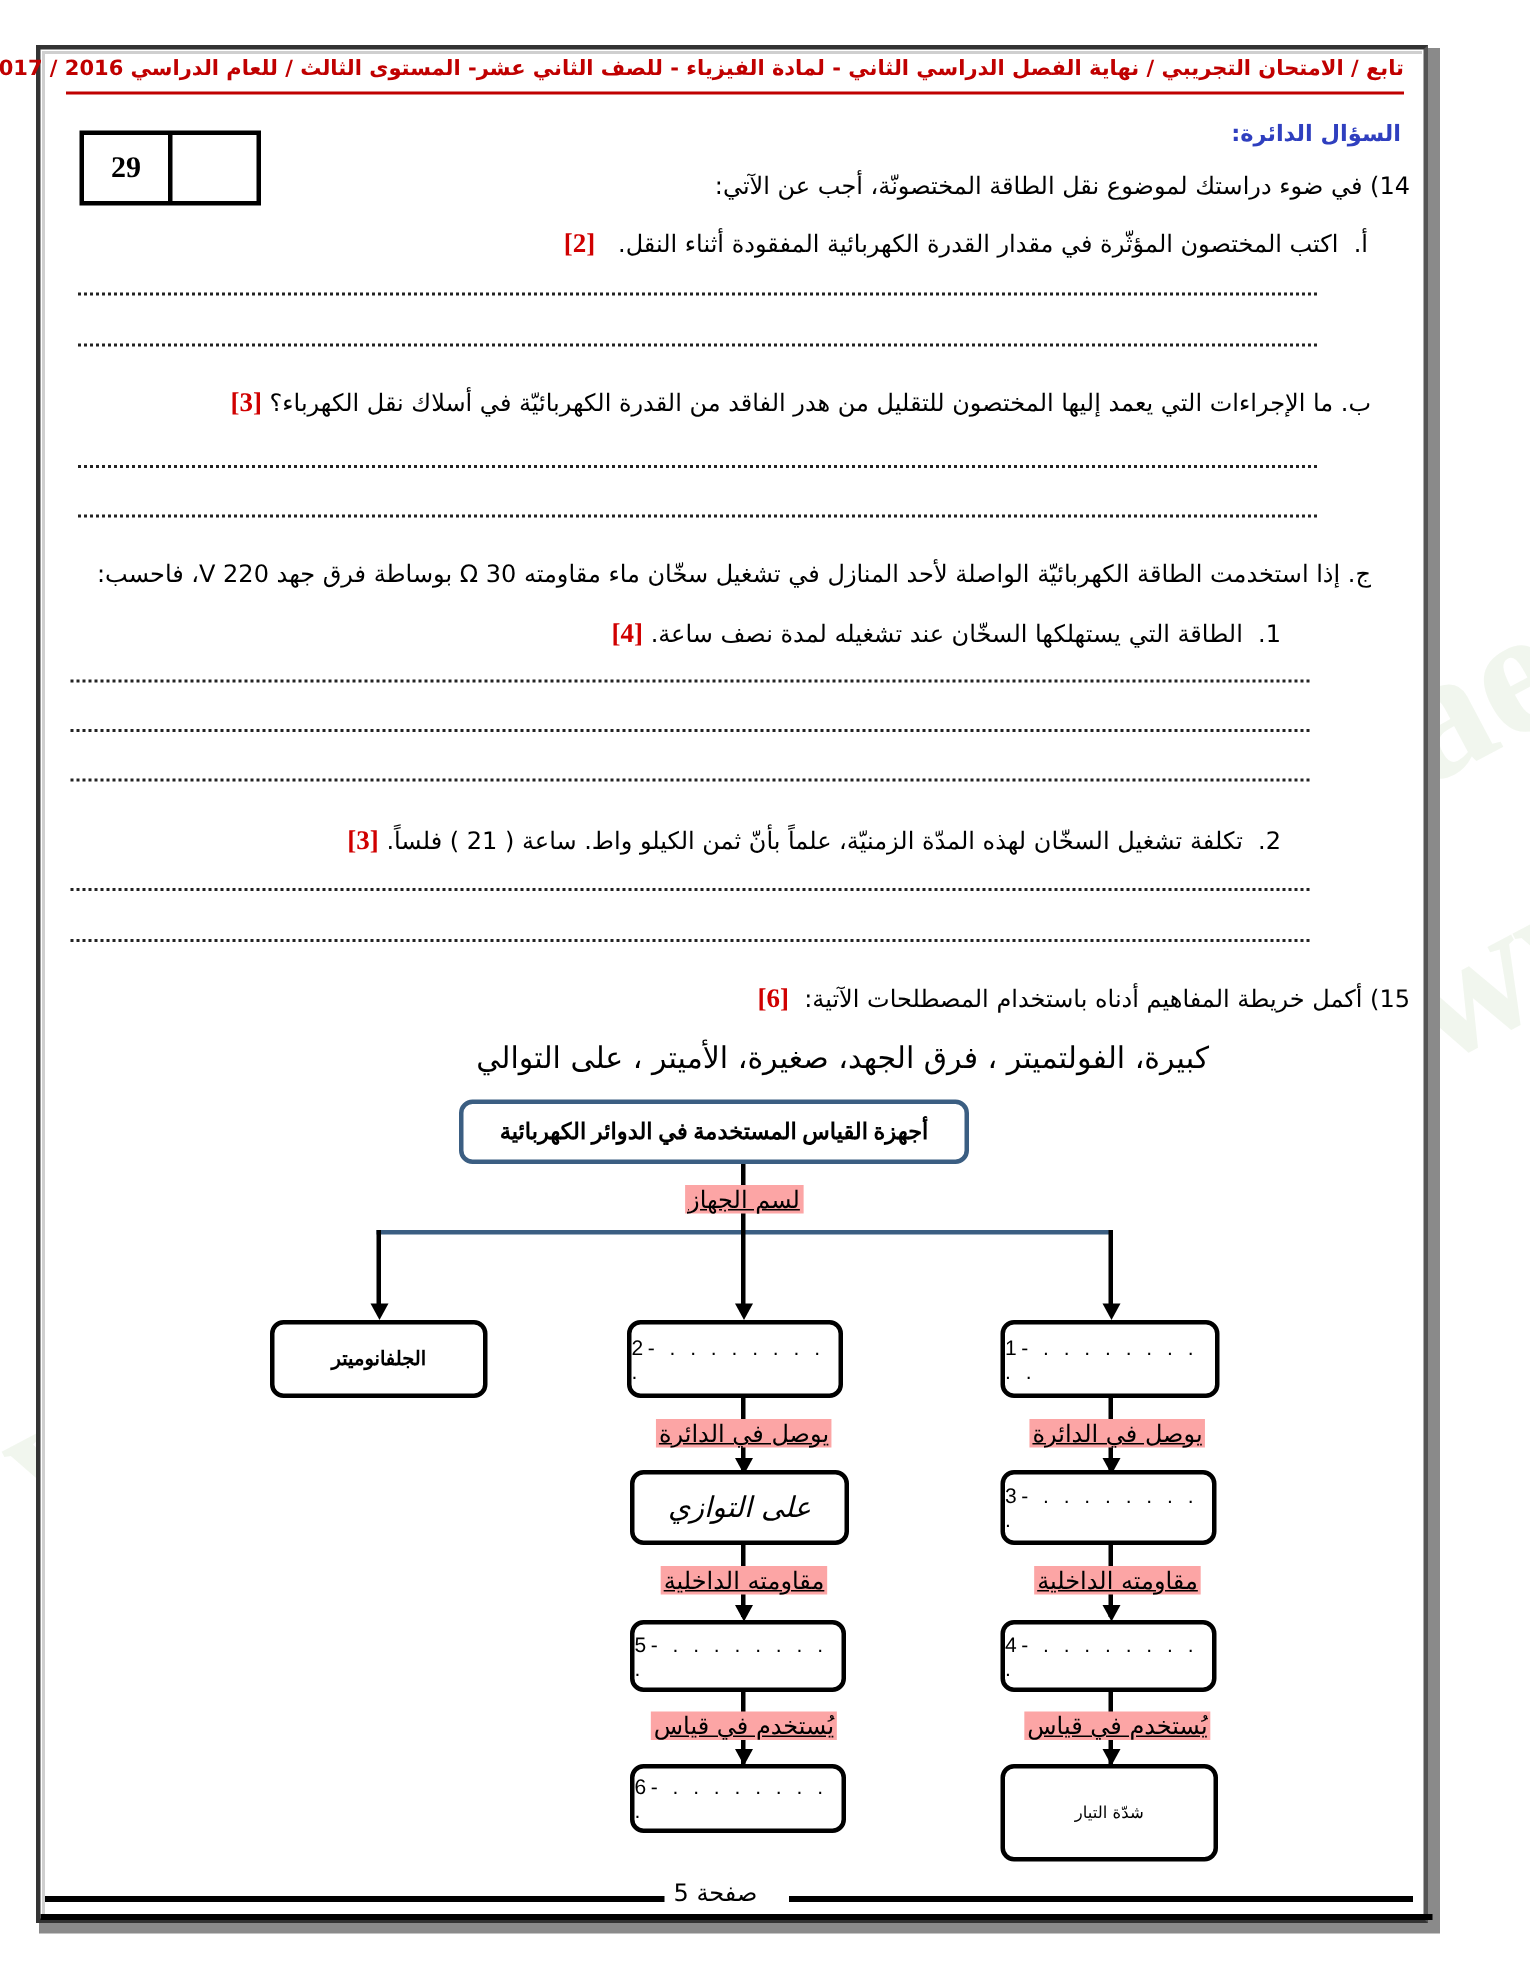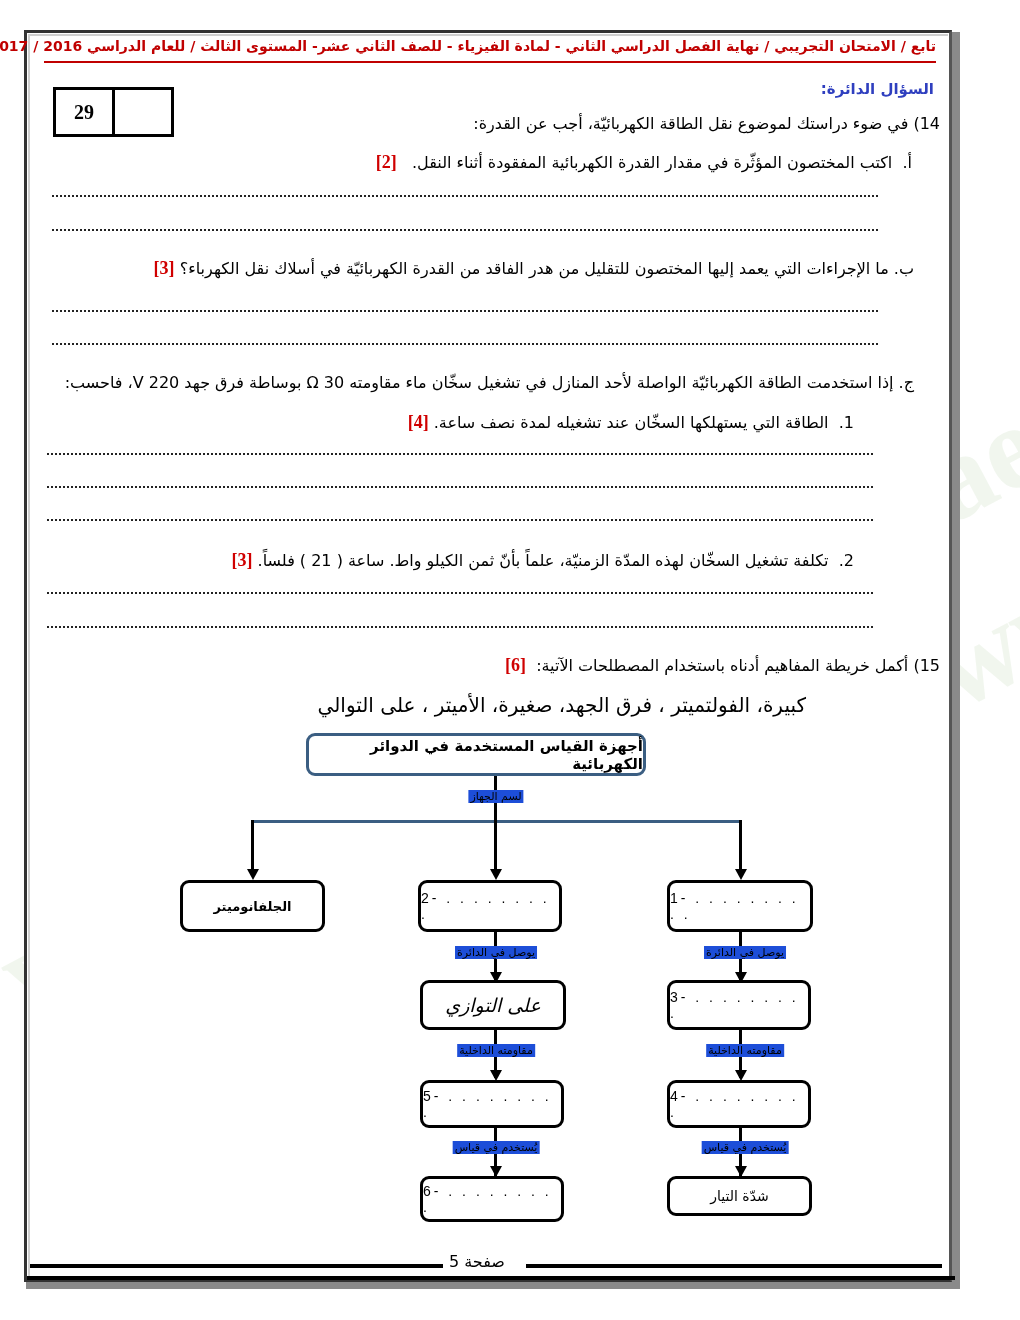--- a/index.html
+++ b/index.html
@@ -21,25 +21,25 @@
     .score-box { left: 53px; top: 87px; width: 121px; height: 50px; border: 3px solid #000; box-sizing: border-box; display: flex; }
     .score-cell { flex: 1; display: flex; align-items: center; justify-content: center;
                   font-family: Liberation Serif, serif; font-weight: bold; font-size: 20px; }
     .score-cell + .score-cell { border-left: 3px solid #000; }
     .q { font-size: 16px; white-space: nowrap; }
     .mark { color: #d00000; font-weight: bold; font-family: "Liberation Serif", serif; font-size: 18px; }
     .dots { position: absolute; height: 0; border-top: 2px dotted #222; }
     .terms { font-size: 20px; }
     
     .box { position: absolute; border: 3px solid #000; border-radius: 9px; background: #fff; box-sizing: border-box;
-           display: flex; align-items: center; justify-content: center; font-size: 14px; }
+           display: flex; align-items: center; justify-content: center; font-size: 14px; font-family: Liberation Serif, serif; }
     .root-box { border-color: #3b5e82; border-radius: 9px; font-weight: bold; font-size: 15px; }
     .blank { direction: ltr; font-family: "Liberation Sans", sans-serif; font-size: 14px; letter-spacing: 3px; }
     .filled { font-size: 19px; font-family: "DejaVu Sans", sans-serif; }
-    .link-label { position: absolute; font-size: 11px; white-space: nowrap; transform: translateX(-50%); background: #1d4ed8; padding: 0 2px; }
+    .link-label { position: absolute; font-size: 16px; white-space: nowrap; transform: translateX(-50%); background: #fca5a5; padding: 0 2px; text-decoration: underline; }
     .vline { position: absolute; width: 3px; background: #000; }
     .hline { position: absolute; height: 3px; background: #3b5e82; }
     .arrow { position: absolute; width: 0; height: 0; border-left: 6px solid transparent; border-right: 6px solid transparent; border-top: 11px solid #000; transform: translateX(-50%); }
     .footer-line { position: absolute; height: 4px; background: #000; }
     .footer-text { position: absolute; font-size: 16px; }
     .bottom-rule { position: absolute; left: 27px; top: 1276px; width: 928px; height: 4px; background: #000; }
   </style>
 </head>
 <body>
 
@@ -55,21 +55,21 @@
 
 <div class="abs score-box">
   <div class="score-cell">29</div>
   <div class="score-cell"></div>
 </div>
 
 <div class="abs rtl section-title">السؤال الدائرة:</div>
 
 <div class="abs rtl q" style="right:80px; top:114px;">
   <span>14)</span>
-  <span>في ضوء دراستك لموضوع نقل الطاقة الكهربائيّة، أجب عن القدرة:</span>
+  <span>في ضوء دراستك لموضوع نقل الطاقة المختصونّة، أجب عن الآتي:</span>
 </div>
 
 <div class="abs rtl q" style="right:108px; top:152px;">
   <span>أ.</span>&nbsp;
   <span>اكتب المختصون المؤثّرة في مقدار القدرة الكهربائية المفقودة أثناء النقل.</span>&nbsp;&nbsp;
   <span class="mark">[2]</span>
 </div>
 <div class="dots" style="left:52px; top:195px; width:826px;"></div>
 <div class="dots" style="left:52px; top:229px; width:826px;"></div>
 
@@ -142,18 +142,18 @@
 <div class="link-label rtl" style="left:745px; top:946px;">يوصل في الدائرة</div>
 <div class="arrow" style="left:741px; top:972px;"></div>
 <div class="box blank" style="left:667px; top:980px; width:144px; height:50px;">3- . . . . . . . . .</div>
 <div class="vline" style="left:739px; top:1030px; height:48px;"></div>
 <div class="link-label rtl" style="left:745px; top:1044px;">مقاومته الداخلية</div>
 <div class="arrow" style="left:741px; top:1070px;"></div>
 <div class="box blank" style="left:667px; top:1080px; width:144px; height:48px;">4- . . . . . . . . .</div>
 <div class="vline" style="left:739px; top:1128px; height:48px;"></div>
 <div class="link-label rtl" style="left:745px; top:1141px;">يُستخدم في قياس</div>
 <div class="arrow" style="left:741px; top:1166px;"></div>
-<div class="box filled rtl" style="left:667px; top:1176px; width:145px; height:40px; font-size:14px;">شدّة التيار</div>
+<div class="box filled rtl" style="left:667px; top:1176px; width:145px; height:65px; font-size:11px;">شدّة التيار</div>
 
 <div class="footer-line" style="left:30px; top:1264px; width:413px;"></div>
 <div class="footer-text rtl" style="left:449px; top:1252px;">صفحة 5</div>
 <div class="footer-line" style="left:526px; top:1264px; width:416px;"></div>
 <div class="bottom-rule"></div>
 
 </body></html>

